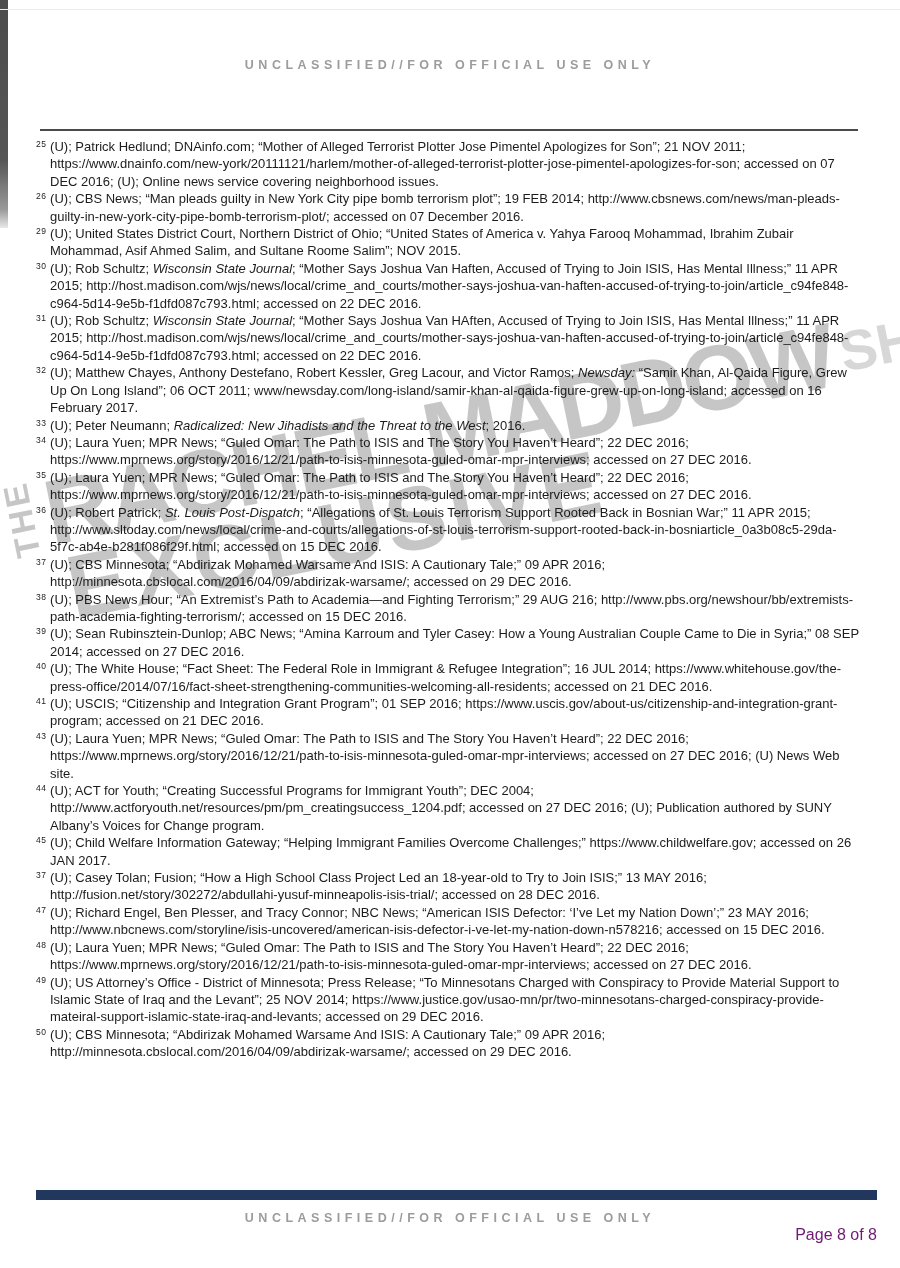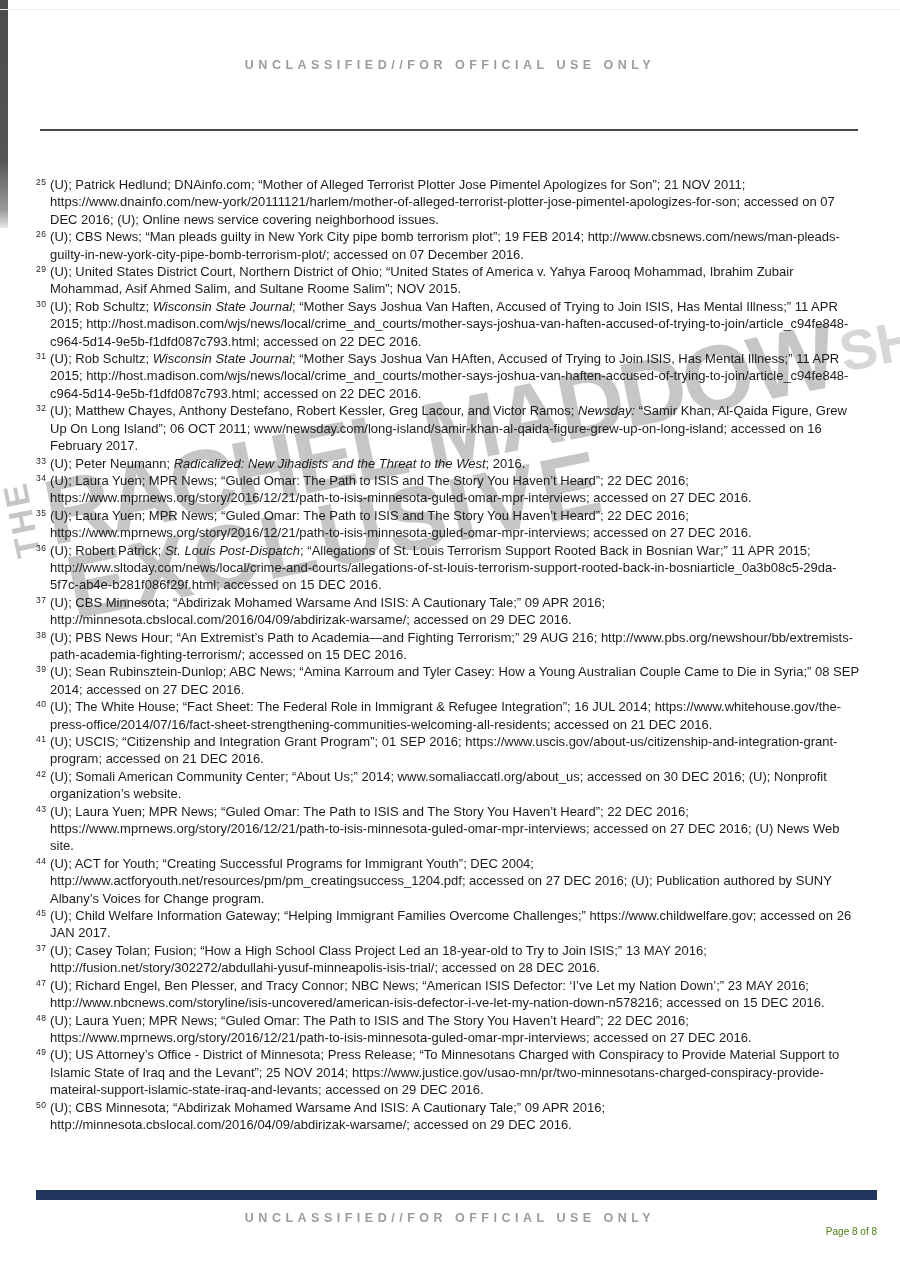--- a/index.html
+++ b/index.html
@@ -26,21 +26,20 @@
     color:#9c9c9c;
   }
   .fn-rule{
     position:absolute;left:40px;top:129px;width:818px;height:0;
     border-top:2px solid #4a4a4a;
   }
   .footnotes{
     position:absolute;left:36px;top:138px;width:824px;
     font-size:13px;line-height:17.4px;
     z-index:2;
-    margin-top:38px;
   }
   .fn{
     padding-left:14px;text-indent:-14px;
     overflow-wrap:anywhere;
   }
   .fn-num{
     font-size:8.5px;line-height:0;vertical-align:4px;
     letter-spacing:0.5px;
   }
   .it{font-style:italic;}
@@ -73,21 +72,21 @@
     background:#21375d;
   }
   .footer-classification{
     position:absolute;left:0;top:1211px;width:900px;
     text-align:center;
     font-size:12.5px;font-weight:bold;letter-spacing:4.5px;
     color:#9c9c9c;
   }
   .page-number{
     position:absolute;right:23px;top:1226px;
-    font-size:10px;color:#4d7c0f;
+    font-size:16px;color:#701a75;
   }
 </style>
 </head>
 <body>
 
 <div class="page">
 
   <div class="scan-strip"></div>
   <div class="top-hairline"></div>
 
@@ -113,21 +112,20 @@
       <div class="fn"><sup class="fn-num">32</sup> <span>(U); Matthew Chayes, Anthony Destefano, Robert Kessler, Greg Lacour, and Victor Ramos; </span><span class="it">Newsday:</span><span> “Samir Khan, Al-Qaida Figure, Grew Up On Long Island”; 06 OCT 2011; www/newsday.com/long-island/samir-khan-al-qaida-figure-grew-up-on-long-island; accessed on 16 February 2017.</span></div>
       <div class="fn"><sup class="fn-num">33</sup> <span>(U); Peter Neumann; </span><span class="it">Radicalized: New Jihadists and the Threat to the West</span><span>; 2016.</span></div>
       <div class="fn"><sup class="fn-num">34</sup> <span>(U); Laura Yuen; MPR News; “Guled Omar: The Path to ISIS and The Story You Haven’t Heard”; 22 DEC 2016; https://www.mprnews.org/story/2016/12/21/path-to-isis-minnesota-guled-omar-mpr-interviews; accessed on 27 DEC 2016.</span></div>
       <div class="fn"><sup class="fn-num">35</sup> <span>(U); Laura Yuen; MPR News; “Guled Omar: The Path to ISIS and The Story You Haven’t Heard”; 22 DEC 2016; https://www.mprnews.org/story/2016/12/21/path-to-isis-minnesota-guled-omar-mpr-interviews; accessed on 27 DEC 2016.</span></div>
       <div class="fn"><sup class="fn-num">36</sup> <span>(U); Robert Patrick; </span><span class="it">St. Louis Post-Dispatch</span><span>; “Allegations of St. Louis Terrorism Support Rooted Back in Bosnian War;” 11 APR 2015; http://www.sltoday.com/news/local/crime-and-courts/allegations-of-st-louis-terrorism-support-rooted-back-in-bosniarticle_0a3b08c5-29da-5f7c-ab4e-b281f086f29f.html; accessed on 15 DEC 2016.</span></div>
       <div class="fn"><sup class="fn-num">37</sup> <span>(U); CBS Minnesota; “Abdirizak Mohamed Warsame And ISIS: A Cautionary Tale;” 09 APR 2016; http://minnesota.cbslocal.com/2016/04/09/abdirizak-warsame/; accessed on 29 DEC 2016.</span></div>
       <div class="fn"><sup class="fn-num">38</sup> <span>(U); PBS News Hour; “An Extremist’s Path to Academia—and Fighting Terrorism;” 29 AUG 216; http://www.pbs.org/newshour/bb/extremists-path-academia-fighting-terrorism/; accessed on 15 DEC 2016.</span></div>
       <div class="fn"><sup class="fn-num">39</sup> <span>(U); Sean Rubinsztein-Dunlop; ABC News; “Amina Karroum and Tyler Casey: How a Young Australian Couple Came to Die in Syria;” 08 SEP 2014; accessed on 27 DEC 2016.</span></div>
       <div class="fn"><sup class="fn-num">40</sup> <span>(U); The White House; “Fact Sheet: The Federal Role in Immigrant &amp; Refugee Integration”; 16 JUL 2014; https://www.whitehouse.gov/the-press-office/2014/07/16/fact-sheet-strengthening-communities-welcoming-all-residents; accessed on 21 DEC 2016.</span></div>
       <div class="fn"><sup class="fn-num">41</sup> <span>(U); USCIS; “Citizenship and Integration Grant Program”; 01 SEP 2016; https://www.uscis.gov/about-us/citizenship-and-integration-grant-program; accessed on 21 DEC 2016.</span></div>
-      <div class="fn"><sup class="fn-num">42</sup> <span>(U); Somali American Community Center; “About Us;” 2014; www.somaliaccatl.org/about_us; accessed on 30 DEC 2016; (U); Nonprofit organization’s website.</span></div>
       <div class="fn"><sup class="fn-num">43</sup> <span>(U); Laura Yuen; MPR News; “Guled Omar: The Path to ISIS and The Story You Haven’t Heard”; 22 DEC 2016; https://www.mprnews.org/story/2016/12/21/path-to-isis-minnesota-guled-omar-mpr-interviews; accessed on 27 DEC 2016; (U) News Web site.</span></div>
       <div class="fn"><sup class="fn-num">44</sup> <span>(U); ACT for Youth; “Creating Successful Programs for Immigrant Youth”; DEC 2004; http://www.actforyouth.net/resources/pm/pm_creatingsuccess_1204.pdf; accessed on 27 DEC 2016; (U); Publication authored by SUNY Albany’s Voices for Change program.</span></div>
       <div class="fn"><sup class="fn-num">45</sup> <span>(U); Child Welfare Information Gateway; “Helping Immigrant Families Overcome Challenges;” https://www.childwelfare.gov; accessed on 26 JAN 2017.</span></div>
       <div class="fn"><sup class="fn-num">37</sup> <span>(U); Casey Tolan; Fusion; “How a High School Class Project Led an 18-year-old to Try to Join ISIS;” 13 MAY 2016; http://fusion.net/story/302272/abdullahi-yusuf-minneapolis-isis-trial/; accessed on 28 DEC 2016.</span></div>
       <div class="fn"><sup class="fn-num">47</sup> <span>(U); Richard Engel, Ben Plesser, and Tracy Connor; NBC News; “American ISIS Defector: ‘I’ve Let my Nation Down’;” 23 MAY 2016; http://www.nbcnews.com/storyline/isis-uncovered/american-isis-defector-i-ve-let-my-nation-down-n578216; accessed on 15 DEC 2016.</span></div>
       <div class="fn"><sup class="fn-num">48</sup> <span>(U); Laura Yuen; MPR News; “Guled Omar: The Path to ISIS and The Story You Haven’t Heard”; 22 DEC 2016; https://www.mprnews.org/story/2016/12/21/path-to-isis-minnesota-guled-omar-mpr-interviews; accessed on 27 DEC 2016.</span></div>
       <div class="fn"><sup class="fn-num">49</sup> <span>(U); US Attorney’s Office - District of Minnesota; Press Release; “To Minnesotans Charged with Conspiracy to Provide Material Support to Islamic State of Iraq and the Levant”; 25 NOV 2014; https://www.justice.gov/usao-mn/pr/two-minnesotans-charged-conspiracy-provide-mateiral-support-islamic-state-iraq-and-levants; accessed on 29 DEC 2016.</span></div>
       <div class="fn"><sup class="fn-num">50</sup> <span>(U); CBS Minnesota; “Abdirizak Mohamed Warsame And ISIS: A Cautionary Tale;” 09 APR 2016; http://minnesota.cbslocal.com/2016/04/09/abdirizak-warsame/; accessed on 29 DEC 2016.</span></div>
     </div>
 

